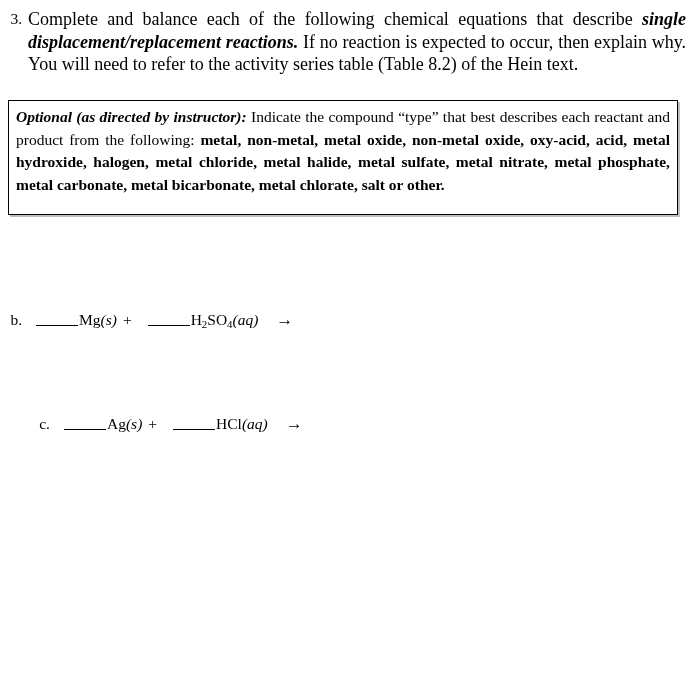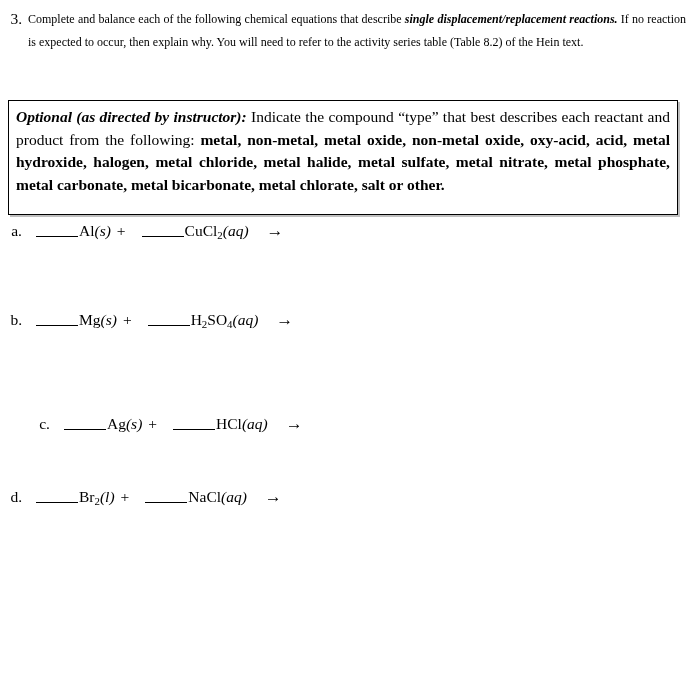--- a/index.html
+++ b/index.html
@@ -32,21 +32,21 @@
     position: absolute;
     left: 0px;
     top: 0px;
     width: 22px;
     font-size: 15.5px;
     line-height: 22px;
     text-align: right;
   }
   .intro-body {
     margin-left: 28px;
-    font-size: 12px;
+    font-size: 18px;
     line-height: 22.5px;
     text-align: justify;
     text-justify: inter-word;
     width: 658px;
   }
   .bi {
     font-weight: bold;
     font-style: italic;
   }
 
@@ -131,30 +131,24 @@
 
 <div class="page">
 
   <div class="intro">
     <span class="intro-marker">3.</span>
     <div class="intro-body"><span>Complete and balance each of the following chemical equations that describe </span><span class="bi">single displacement/replacement reactions.</span><span> If no reaction is expected to occur, then explain why.  You will need to refer to the activity series table (Table 8.2) of the Hein text.</span></div>
   </div>
 
   <div class="optional-box"><span class="lead">Optional (as directed by instructor):</span><span> Indicate the compound “type” that best describes each reactant and product from the following: </span><span class="types"> metal, non-metal, metal oxide, non-metal oxide, oxy-acid, acid, metal hydroxide, halogen, metal chloride, metal halide, metal sulfate, metal nitrate, metal phosphate, metal carbonate, metal bicarbonate, metal chlorate, salt</span><span class="types"> or other.</span></div>
 
-  <div class="eq y1">
-    <span class="label">a.</span><span class="blank"></span><span class="formula"><span>Al</span><span class="state">(s)</span></span><span class="plus">+</span><span class="blank b2"></span><span class="formula"><span>CuCl</span><sub>2</sub><span class="state">(aq)</span></span><span class="arrow">→</span>
-  </div>
 
   <div class="eq y2">
     <span class="label">b.</span><span class="blank"></span><span class="formula"><span>Mg</span><span class="state">(s)</span></span><span class="plus">+</span><span class="blank b2"></span><span class="formula"><span>H</span><sub>2</sub><span>SO</span><sub>4</sub><span class="state">(aq)</span></span><span class="arrow">→</span>
   </div>
 
   <div class="eq y3">
     <span class="label">c.</span><span class="blank"></span><span class="formula"><span>Ag</span><span class="state">(s)</span></span><span class="plus">+</span><span class="blank b2"></span><span class="formula"><span>HCl</span><span class="state">(aq)</span></span><span class="arrow">→</span>
   </div>
 
-  <div class="eq y4">
-    <span class="label">d.</span><span class="blank"></span><span class="formula"><span>Br</span><sub>2</sub><span class="state">(l)</span></span><span class="plus">+</span><span class="blank b2"></span><span class="formula"><span>NaCl</span><span class="state">(aq)</span></span><span class="arrow">→</span>
-  </div>
 
 
 </div>
 
 </body></html>

